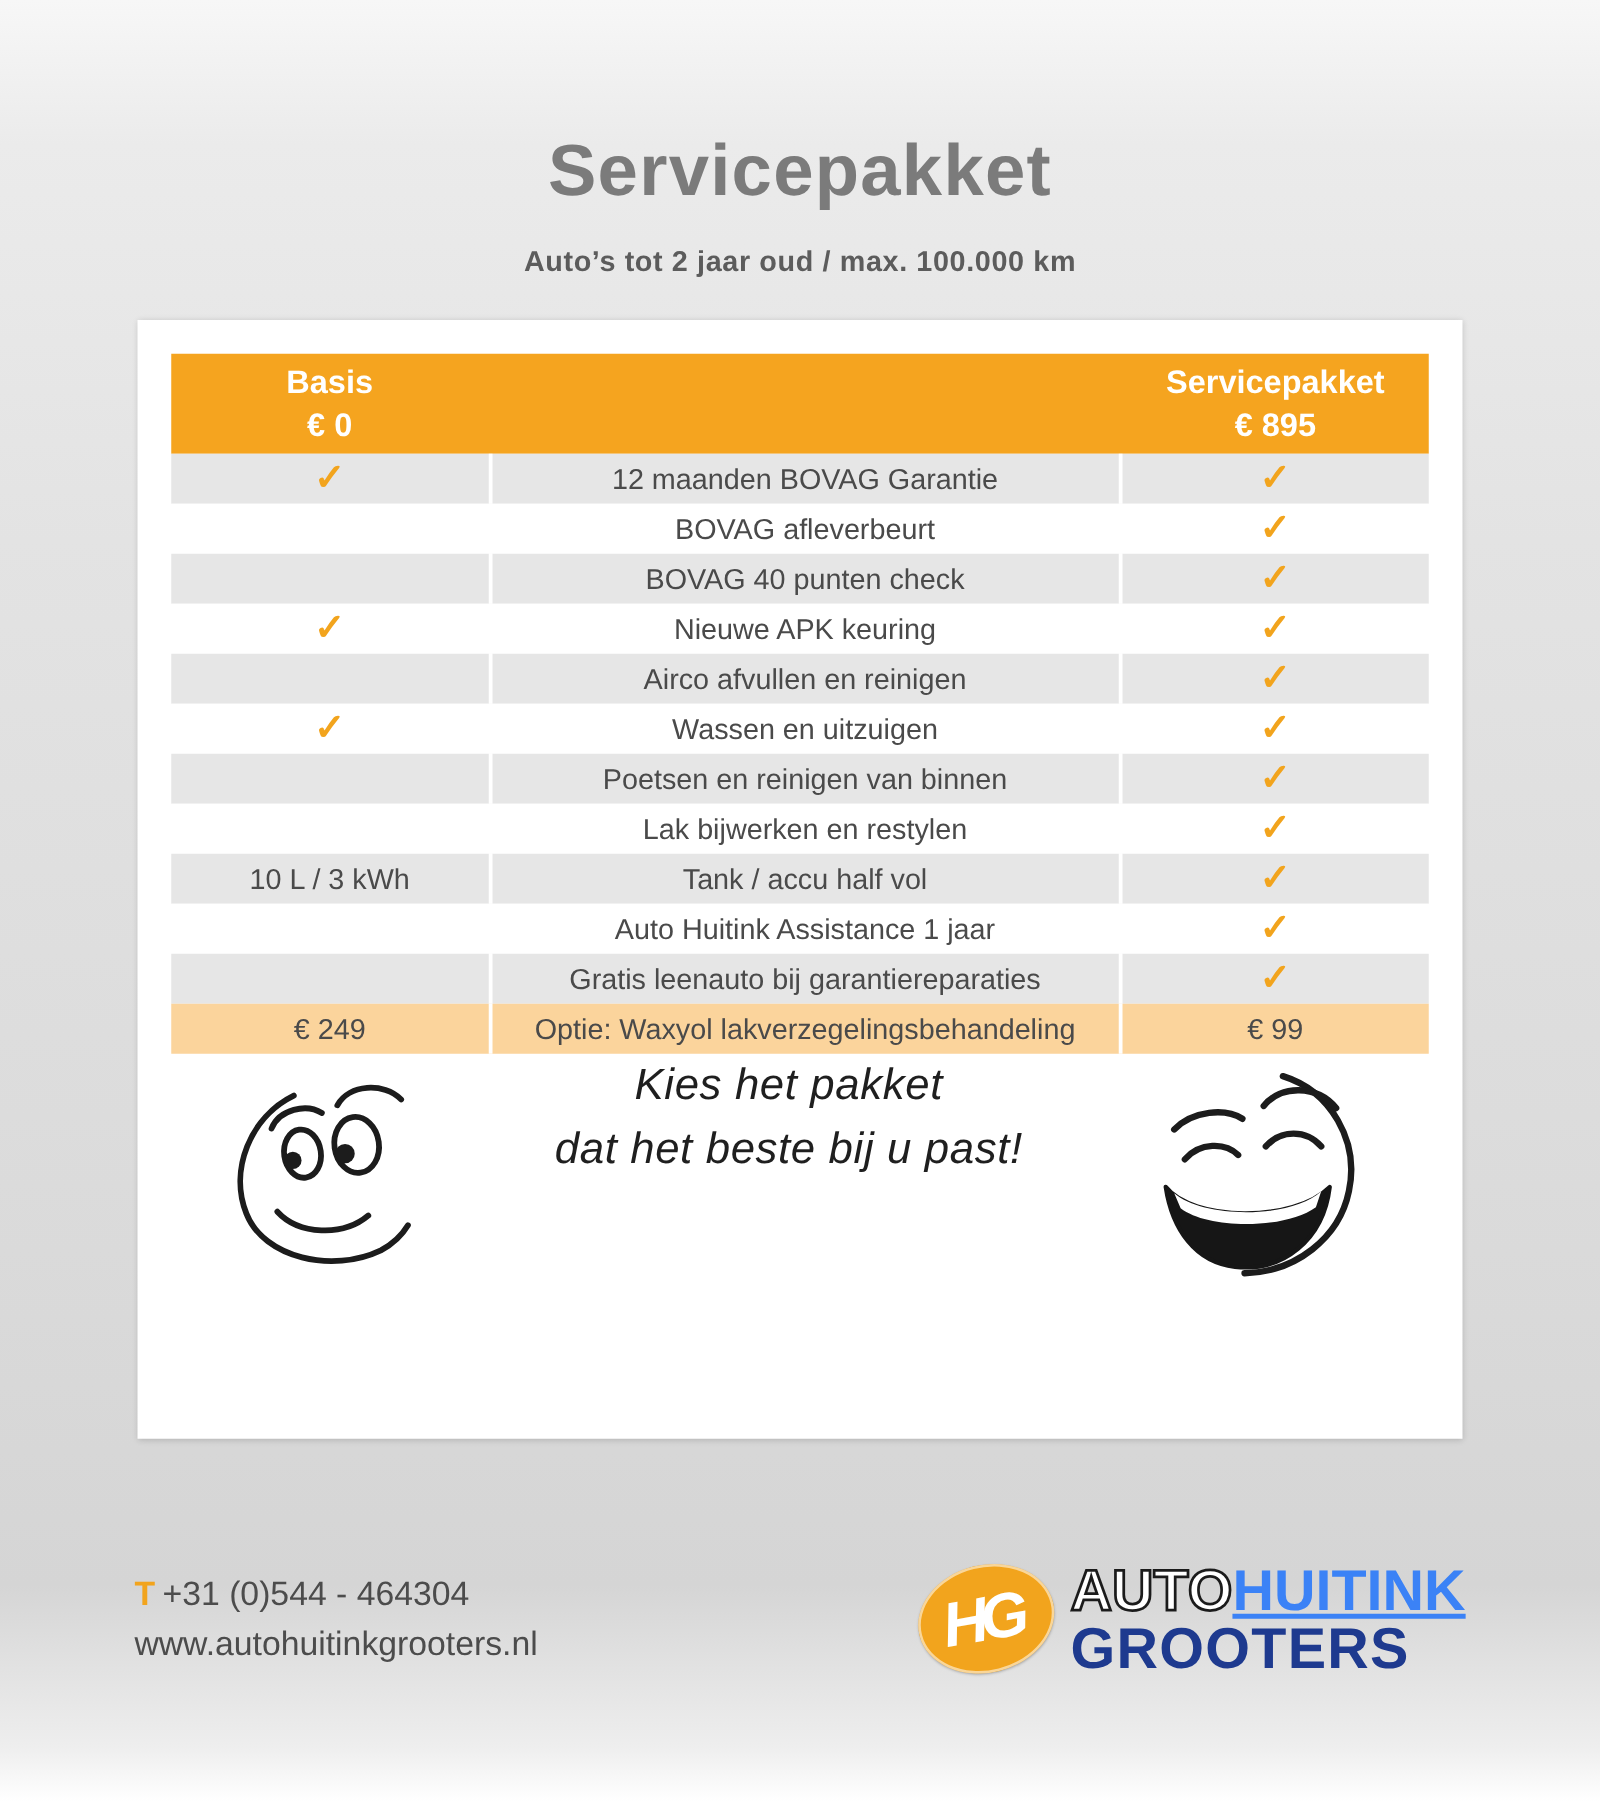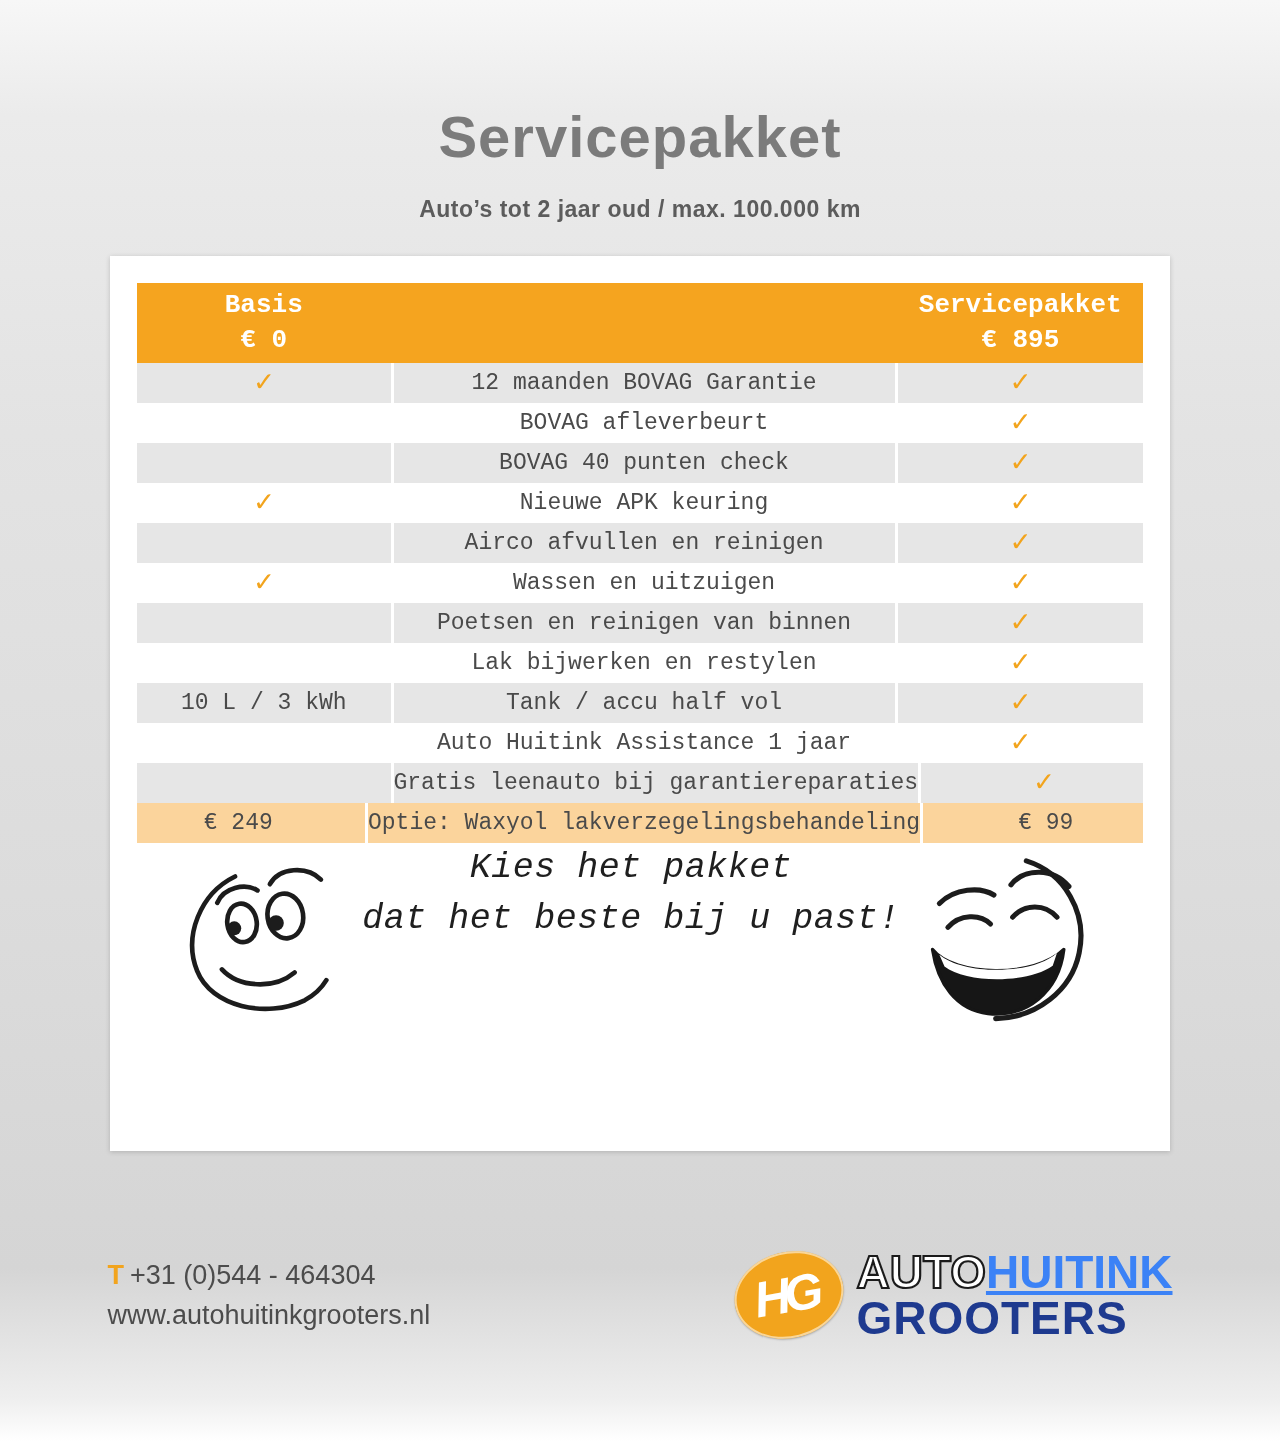--- a/index.html
+++ b/index.html
@@ -28,21 +28,20 @@
     letter-spacing: 0.5px;
   }
 
   
   .card {
     width: 1060px;
     margin: 33px auto 0;
     background: #ffffff;
     box-shadow: 0 1px 5px rgba(0,0,0,0.18);
     padding: 27px 27px 10px;
-    font-family: Liberation Mono, monospace;
   }
 
   
   .thead {
     display: flex;
     height: 80px;
     background: #f5a41f;
     color: #ffffff;
     font-weight: bold;
     font-size: 26px;

